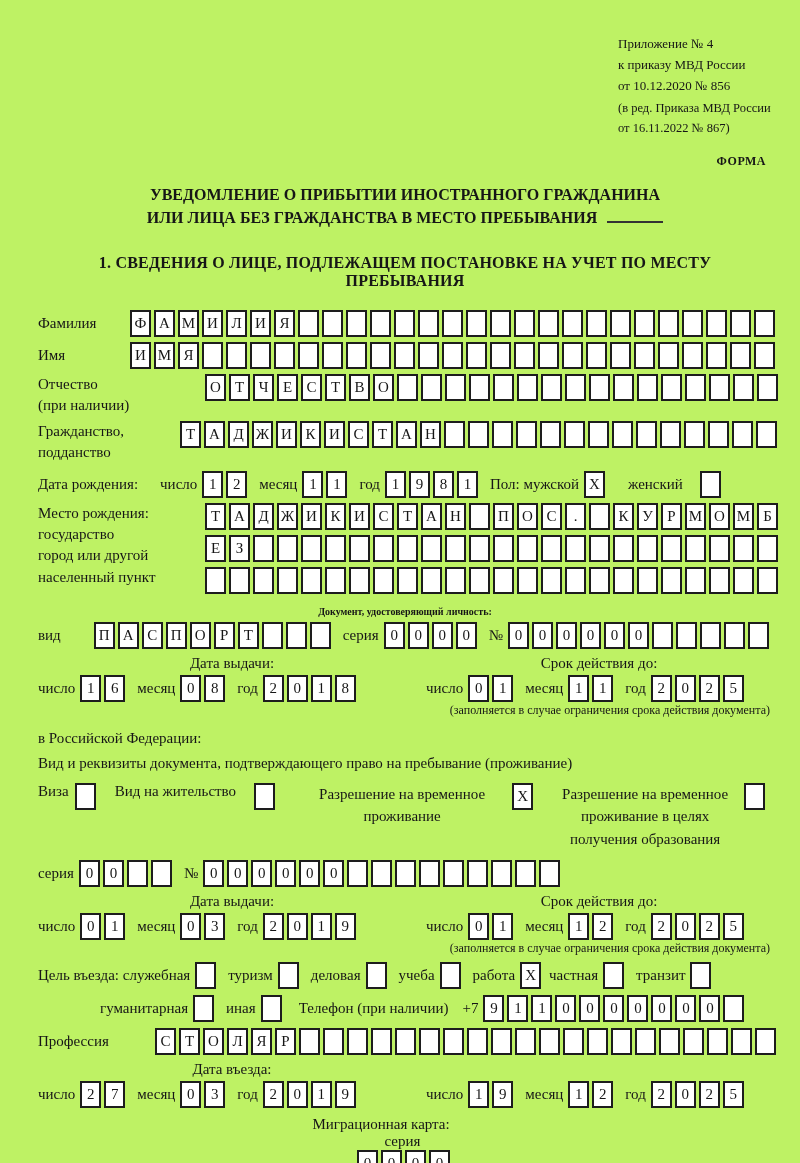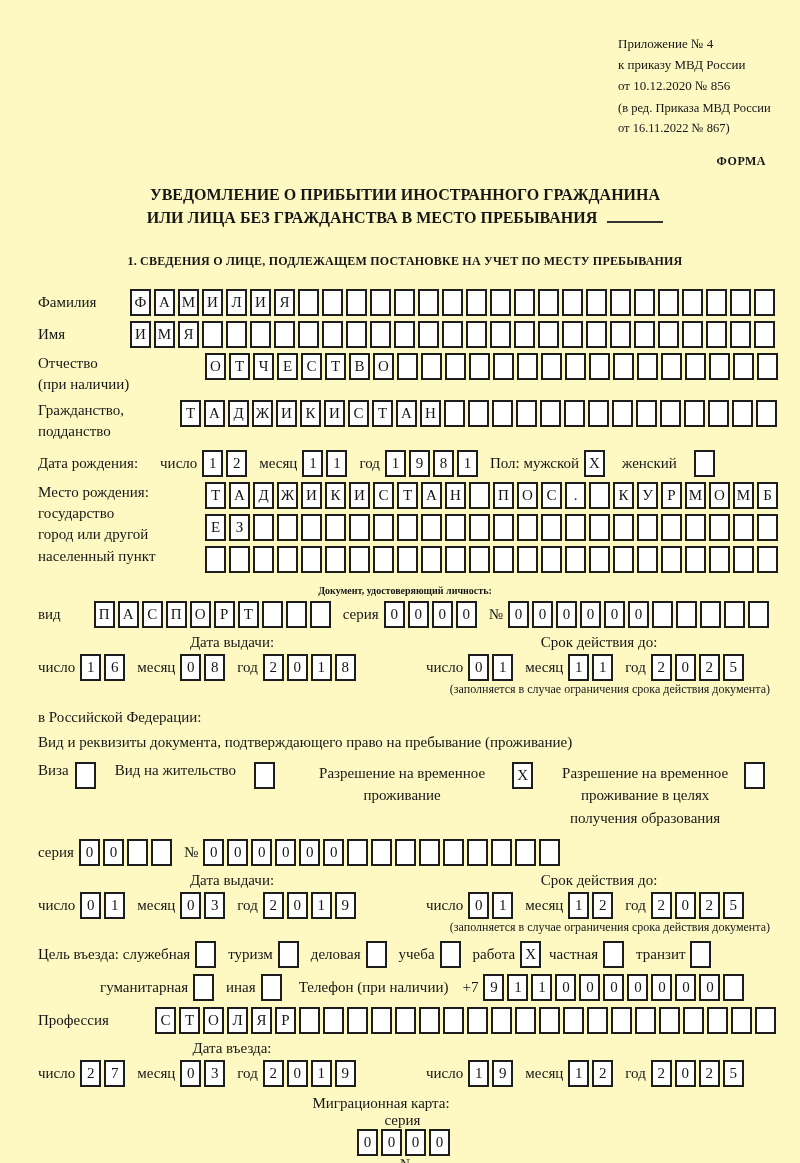--- a/index.html
+++ b/index.html
@@ -1,26 +1,26 @@
 <!DOCTYPE html>
 <html><head>
 <meta charset="utf-8">
 <style>
   html,body{margin:0;padding:0;background:#fff;}
   .page{
     width:800px;height:1163px;box-sizing:border-box;overflow:hidden;
-    padding:34px 28px 0 38px;background:#fef9c3;color:#161616;
+    padding:34px 28px 0 38px;background:#bef264;color:#161616;
     font-family:"Liberation Serif","DejaVu Serif",serif;font-size:15px;
   }
   .ref{margin-left:580px;font-size:13px;line-height:1.6;}
   .ref-amend{font-size:12.5px;margin-top:3px;line-height:1.55;}
   .forma{font-weight:bold;font-size:12px;text-align:right;margin:16px 6px 0 0;letter-spacing:.5px;}
   .title{font-weight:bold;font-size:16px;text-align:center;margin-top:14px;line-height:1.45;}
   .blank{display:inline-block;width:56px;border-bottom:2px solid #333;height:14px;margin-left:10px;}
-  .section{font-weight:bold;font-size:12px;text-align:center;margin-top:24px;letter-spacing:.2px;}
+  .section{font-weight:bold;font-size:16px;text-align:center;margin-top:24px;letter-spacing:.2px;}
   .row{display:flex;align-items:center;margin:5px 0;}
   .row.top{align-items:flex-start;}
   .lbl{flex:none;}
   .ml{white-space:pre-line;line-height:1.42;}
   .cells{display:inline-flex;flex:none;}
   .cell{
     display:inline-block;box-sizing:border-box;flex:none;
     width:21px;height:27px;border:2px solid #1d1d1d;margin-right:3px;
     text-align:center;font-size:15px;line-height:23px;background:#fff;
   }
@@ -213,21 +213,21 @@
     <span class="cells">
         <span class="cell">1</span>
         <span class="cell">9</span>
         <span class="cell">8</span>
         <span class="cell">1</span>
       </span>
     <span class="inl gap">Пол: мужской</span>
     <span class="cells">
         <span class="cell">X</span>
       </span>
-    <span class="inl gap" style="margin-left:14px;">женский</span>
+    <span class="inl gap" style="margin-left:20px;">женский</span>
     <span class="cells" style="margin-left:12px;">
         <span class="cell"></span>
       </span>
   </div>
 
   <div class="row top">
     <div class="lbl ml" style="width:167px;">Место рождения:
 государство
 город или другой
 населенный пункт</div>

